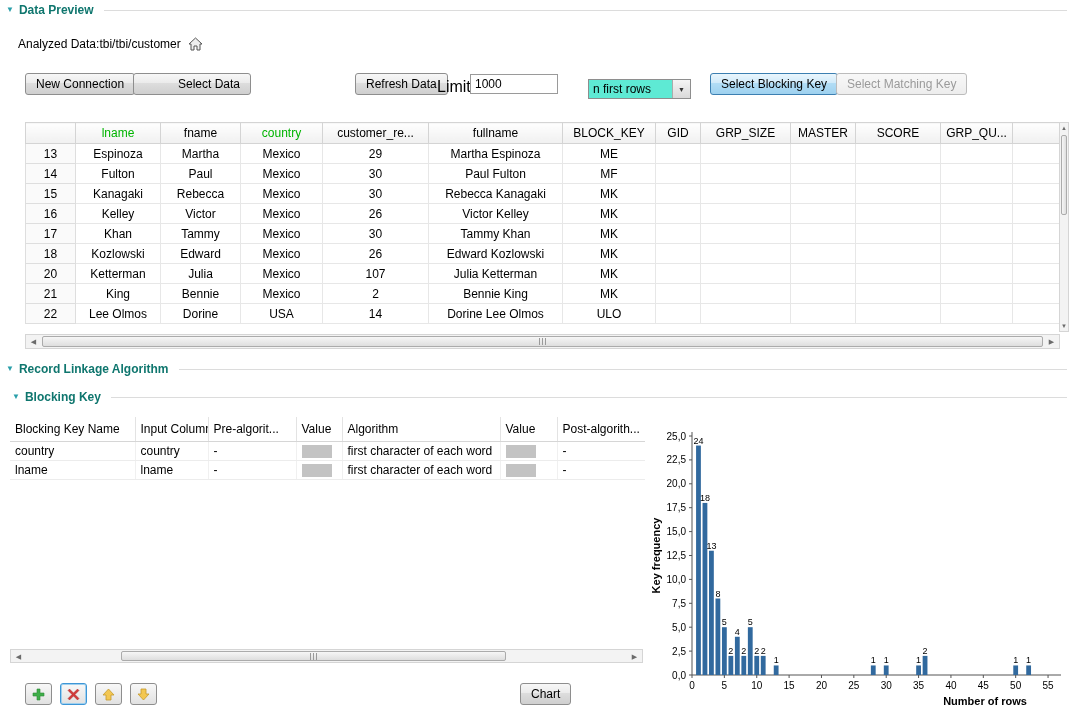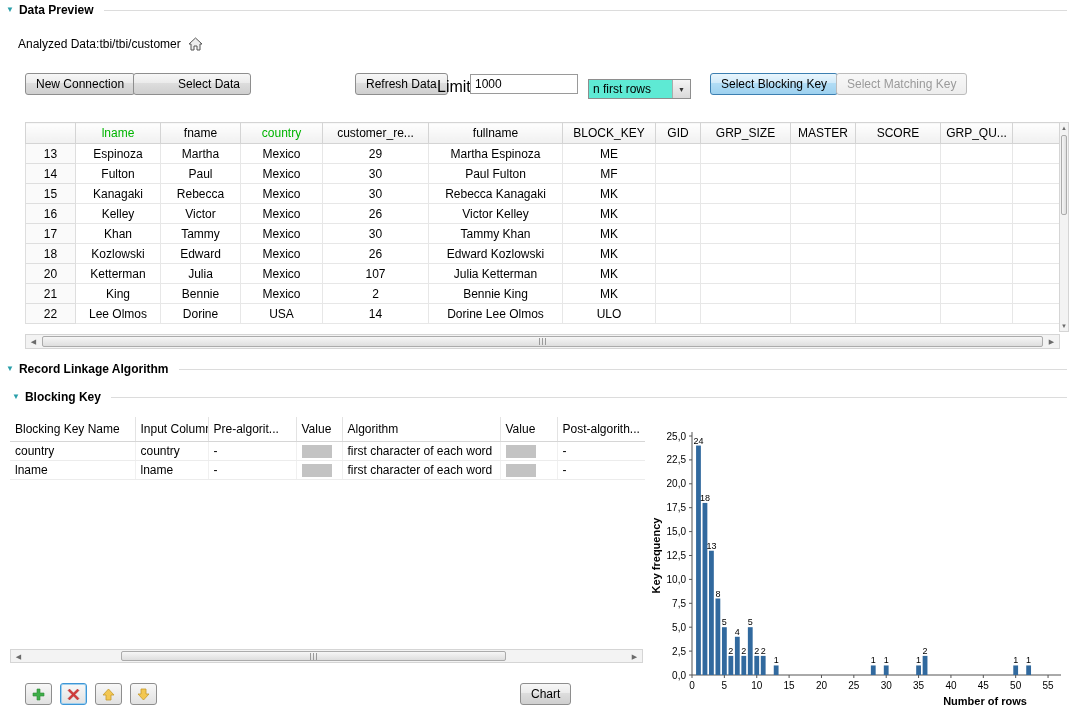--- a/index.html
+++ b/index.html
@@ -2,35 +2,35 @@
 <html><head>
 <meta charset="utf-8">
 <style>
   html,body{margin:0;padding:0;background:#fff;}
   .app{position:relative;width:1069px;height:715px;background:#fff;overflow:hidden;
        font-family:"Liberation Sans",sans-serif;font-size:12px;color:#000;}
 
   
   .sec-h{position:absolute;right:2px;height:16px;display:flex;align-items:center;cursor:default;}
   .tri{color:#2a9faa;font-size:8px;margin-right:5px;line-height:1;}
-  .sec-t{color:#000000;font-weight:bold;font-size:12px;white-space:nowrap;}
+  .sec-t{color:#0f766e;font-weight:bold;font-size:12px;white-space:nowrap;}
   .rule{flex:1;height:1px;background:#dcdcdc;margin-left:10px;}
 
   .analyzed{position:absolute;left:18px;top:37px;display:flex;align-items:center;gap:7px;}
 
   
   .btn{position:absolute;height:22px;padding:0 10px;font-size:12px;box-sizing:border-box;
        background:linear-gradient(#f7f7f7,#ebebeb 45%,#dddddd 46%,#cfcfcf);
        border:1px solid #8e8e8e;border-radius:3px;display:flex;align-items:center;justify-content:center;
        white-space:nowrap;cursor:default;}
   .btn.primary{background:linear-gradient(#eaf6fd,#d0eaf9 45%,#b2ddf5 46%,#9ed1ef);border-color:#3c7fb1;}
   .btn.disabled{color:#9a9a9a;border-color:#bcbcbc;background:linear-gradient(#f8f8f8,#ededed);}
 
   .lbl{position:absolute;font-size:16px;}
-  input.limit{position:absolute;left:470px;top:74px;width:108px;height:20px;border:1px solid #9a9a9a;
+  input.limit{position:absolute;left:470px;top:74px;width:88px;height:20px;border:1px solid #9a9a9a;
        font:12px "Liberation Sans",sans-serif;padding:0 4px;box-sizing:border-box;background:#fff;}
   .combo{position:absolute;left:588px;top:79px;width:103px;height:20px;border:1px solid #8e8e8e;
        background:#5eead4;box-sizing:border-box;display:flex;align-items:center;}
   .combo-text{flex:1;padding:0 4px;white-space:nowrap;overflow:hidden;}
   .combo-btn{width:17px;height:100%;border-left:1px solid #ababab;
        background:linear-gradient(#f5f5f5,#d9d9d9);display:flex;align-items:center;justify-content:center;
        font-size:7px;color:#333;}
 
   
   .preview-wrap{position:absolute;left:25px;top:122px;width:1035px;height:210px;overflow:hidden;}

